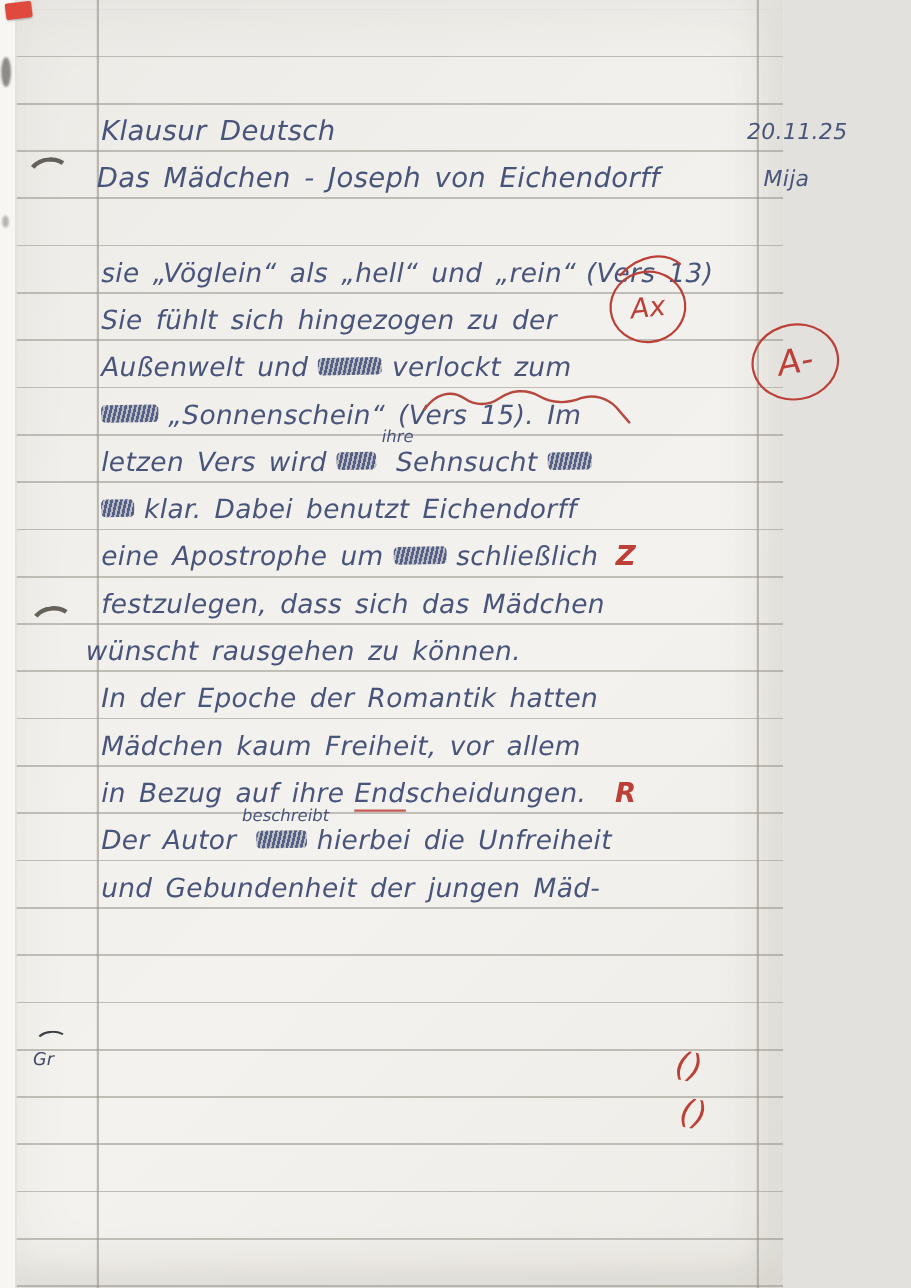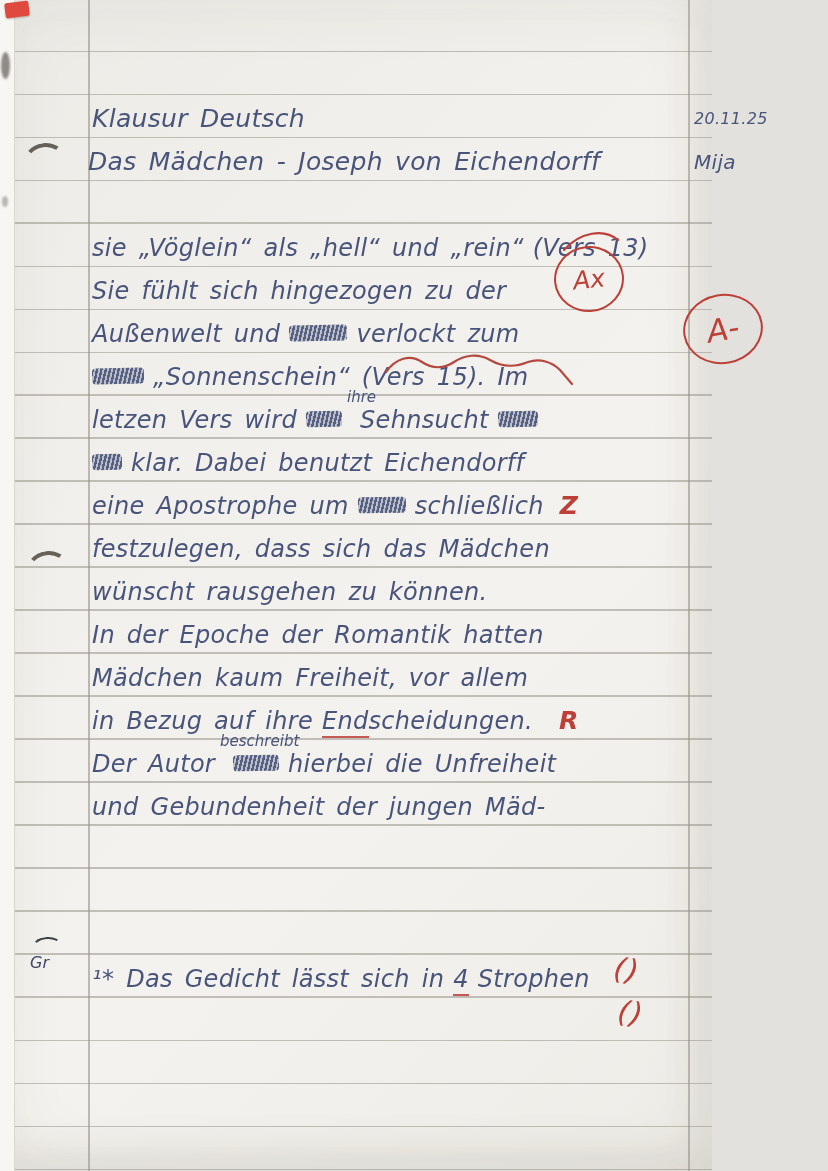--- a/index.html
+++ b/index.html
@@ -73,21 +73,21 @@
     <div class="edge-left"></div>
 
     <div class="corner-tab"></div>
     <div class="smudge" style="left:1px;top:52px;width:9px;height:27px;opacity:.75;"></div>
     <div class="smudge" style="left:2px;top:196px;width:6px;height:11px;opacity:.45;"></div>
     <div class="crescent" style="left:24px;top:143px;"></div>
     <div class="crescent" style="left:27px;top:551px;"></div>
 
     <div class="hw hdr" style="top:100px;left:92px;"><span>Klausur Deutsch</span></div>
     <div class="hw hdr" style="top:143px;left:88px;"><span>Das Mädchen - Joseph von Eichendorff</span></div>
-    <div class="hw" style="top:100px;left:694px;font-size:16px;"><span>20.11.25</span></div>
+    <div class="hw" style="top:100px;left:679px;font-size:20px;"><span>20.11.25</span></div>
     <div class="hw" style="top:143px;left:694px;font-size:20px;"><span>Mija</span></div>
 
     <div class="hw" style="top:229px;left:92px;">
       <span>sie „Vöglein“ als „hell“ und „rein“</span><span>(Vers 13)</span>
     </div>
     <div class="hw" style="top:272px;left:92px;"><span>Sie fühlt sich hingezogen zu der</span></div>
     <div class="hw" style="top:315px;left:92px;">
       <span>Außenwelt und</span><span class="scribble" style="width:58px;"></span><span>verlockt zum</span>
     </div>
     <div class="hw" style="top:358px;left:92px;">
@@ -96,34 +96,31 @@
     <div class="hw" style="top:401px;left:92px;">
       <span>letzen Vers wird</span><span class="scribble" style="width:36px;"></span><span class="insWrap"><span class="ins">ihre</span></span><span>Sehnsucht</span><span class="scribble" style="width:40px;"></span>
     </div>
     <div class="hw" style="top:444px;left:92px;">
       <span class="scribble" style="width:30px;"></span><span>klar. Dabei benutzt Eichendorff</span>
     </div>
     <div class="hw" style="top:487px;left:92px;">
       <span>eine Apostrophe um</span><span class="scribble" style="width:48px;"></span><span>schließlich</span><span class="red mark" style="margin-left:16px;">Z</span>
     </div>
     <div class="hw" style="top:530px;left:92px;"><span>festzulegen, dass sich das Mädchen</span></div>
-    <div class="hw" style="top:573px;left:92px;"><span>wünscht rausgehen zu können.</span></div>
+    <div class="hw" style="top:573px;left:78px;"><span>wünscht rausgehen zu können.</span></div>
     <div class="hw" style="top:616px;left:92px;"><span>In der Epoche der Romantik hatten</span></div>
     <div class="hw" style="top:659px;left:92px;"><span>Mädchen kaum Freiheit, vor allem</span></div>
     <div class="hw" style="top:702px;left:92px;">
       <span>in Bezug auf ihre</span><span class="word"><span class="red-u">End</span><span>scheidungen.</span></span><span class="red mark" style="margin-left:26px;">R</span>
     </div>
     <div class="hw" style="top:745px;left:92px;">
       <span>Der Autor</span><span class="insWrap"><span class="ins">beschreibt</span></span><span class="scribble" style="width:46px;"></span><span>hierbei die Unfreiheit</span>
     </div>
     <div class="hw" style="top:788px;left:92px;"><span>und Gebundenheit der jungen Mäd-</span></div>
 
-    <div class="hw" style="top:960px;left:92px;">
-      <span>¹* Das Gedicht lässt sich in</span><span class="red-u">4</span><span>Strophen</span>
-    </div>
 
     <div class="circle ax-circle">
         <span>Ax</span>
       </div>
     <div class="circle grade-circle">
         <span>A-</span>
       </div>
     <div class="paren" style="left:614px;top:952px;">()</div>
     <div class="paren" style="left:618px;top:995px;">()</div>
     <div class="margin-note"><span class="arc"></span><span>Gr</span></div>

